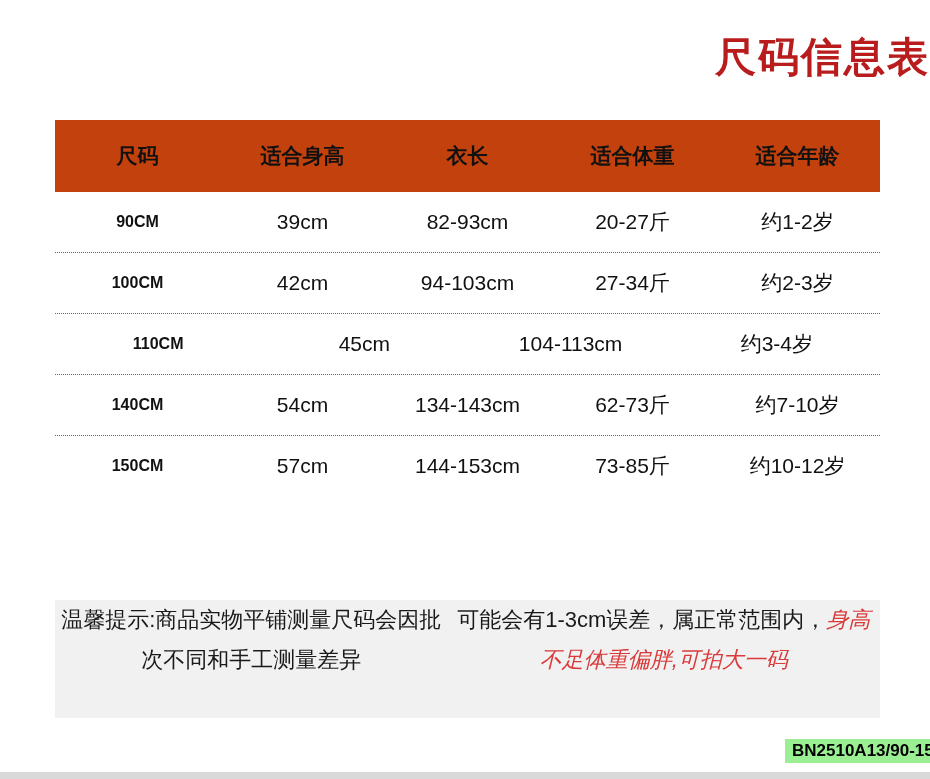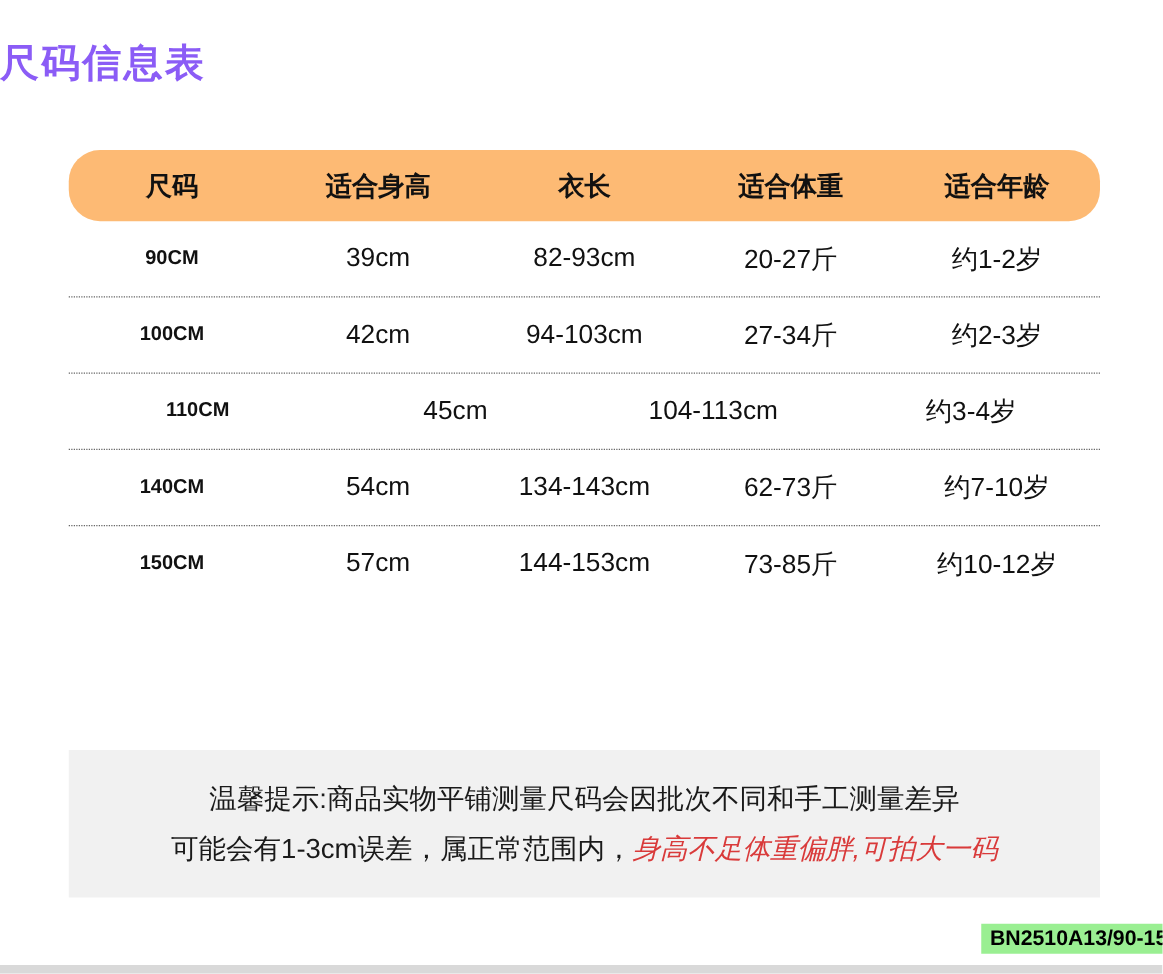--- a/index.html
+++ b/index.html
@@ -7,57 +7,56 @@
     width:930px; height:779px;
     background:#ffffff;
     font-family:"Liberation Sans", "DejaVu Sans", sans-serif;
     position:relative;
     overflow:hidden;
     color:#111111;
   }
   .page-title {
     margin:0;
     padding-top:30px;
-    text-align:left;
-    font-size:31px;
+    text-align:right;
+    font-size:41px;
     font-weight:bold;
     letter-spacing:2px;
-    color:#8b5cf6;
+    color:#b91c1c;
   }
   .size-table {
     position:absolute;
     left:55px; top:120px;
     width:825px;
   }
   .thead {
     display:flex;
-    height:57px;
+    height:72px;
     align-items:center;
-    background:#fdba74;
+    background:#c2410c;
     font-weight:bold;
     font-size:21px;
-    border-radius:25px;
   }
   .trow {
     display:flex;
     height:60px;
     align-items:center;
     font-size:21px;
     border-bottom:1px dotted #666666;
   }
   .trow:last-child { border-bottom:none; }
   .cell { flex:1; text-align:center; }
   .trow .cell.size-col { font-weight:bold; font-size:16px; }
   .notice-box {
     position:absolute;
     left:55px; top:600px;
     width:825px; height:118px;
     background:#f1f1f1;
     display:flex;
-    flex-direction:column;
+    flex-direction:row;
     justify-content:center;
     text-align:center;
     font-size:22px;
     line-height:40px;
     color:#1a1a1a;
   }
   .notice-red { color:#d93a3a;font-style:italic; }
   .product-badge {
     position:absolute;
     left:785px; top:739px;

